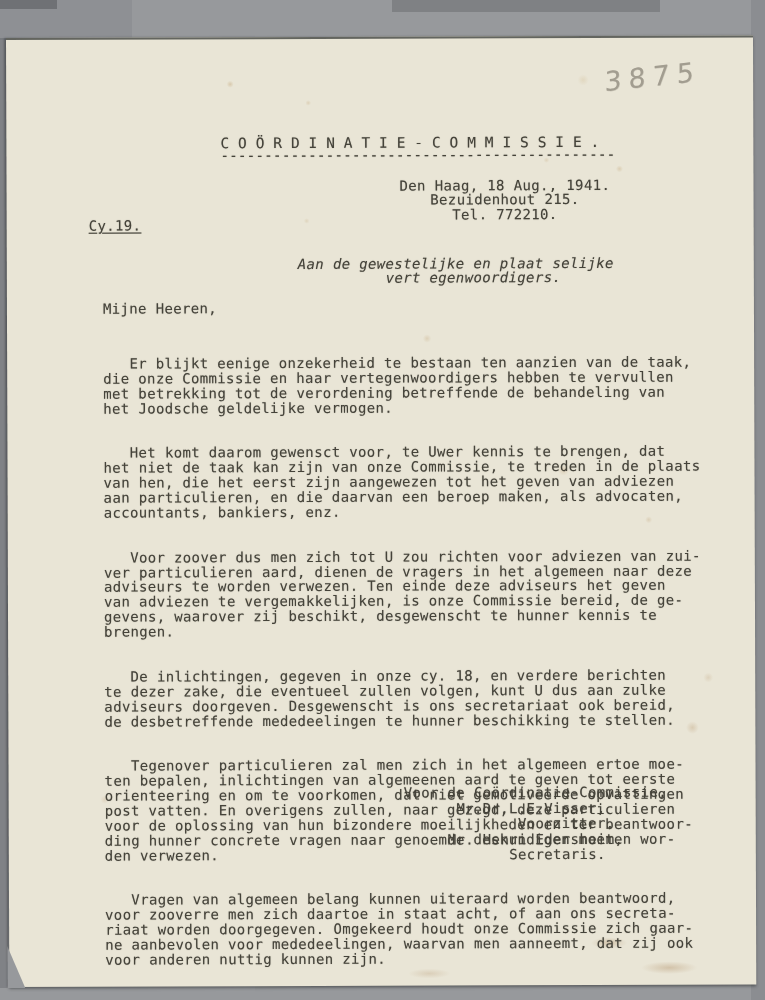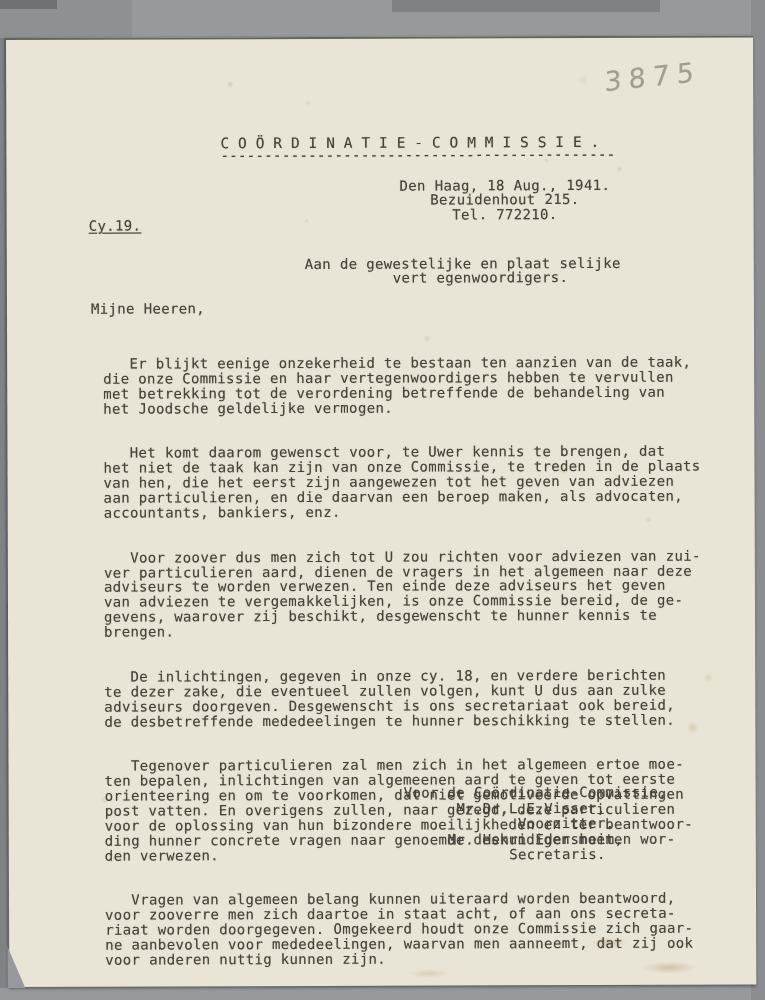--- a/index.html
+++ b/index.html
@@ -74,22 +74,22 @@
     left:214px;top:96px;
     letter-spacing:8.9px;
     font-size:14.5px;
   }
   .title-dashes{
     left:214px;top:108px;
     letter-spacing:0.35px;
   }
   .dateblock{left:393px;top:140px;line-height:14.3px;text-align:center;}
   .reference{left:82px;top:178px;text-decoration:underline;text-underline-offset:2px;}
-  .addressee{left:298px;top:218px;line-height:14.3px;}
-  .salutation{left:84px;top:261px;}
+  .addressee{left:291px;top:218px;line-height:14.3px;font-style:italic;}
+  .salutation{left:96px;top:261px;}
   .body-text{left:96px;top:287px;line-height:14.9px;}
   .body-text .para{white-space:pre;}
   .u-word{text-underline-offset:2px;}
   .closing{left:379px;top:747px;line-height:15.5px;margin-left:16px;}
 
   .pencil-number{
     position:absolute;left:598px;top:22px;width:120px;
     font-family:"DejaVu Sans","Liberation Sans",sans-serif;
     font-size:27px;
     letter-spacing:7px;

